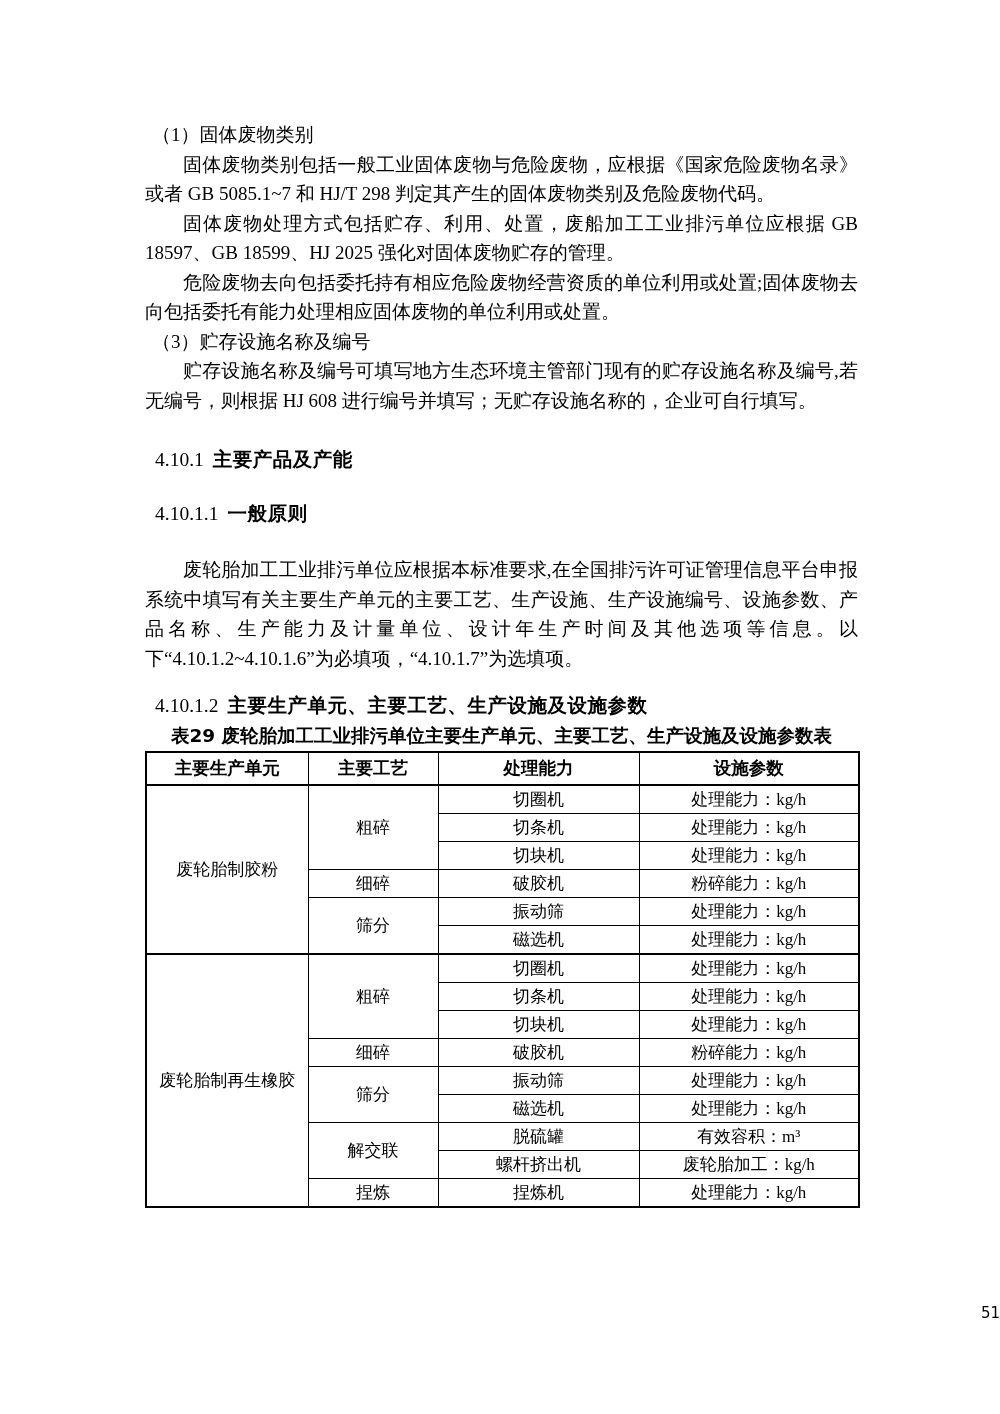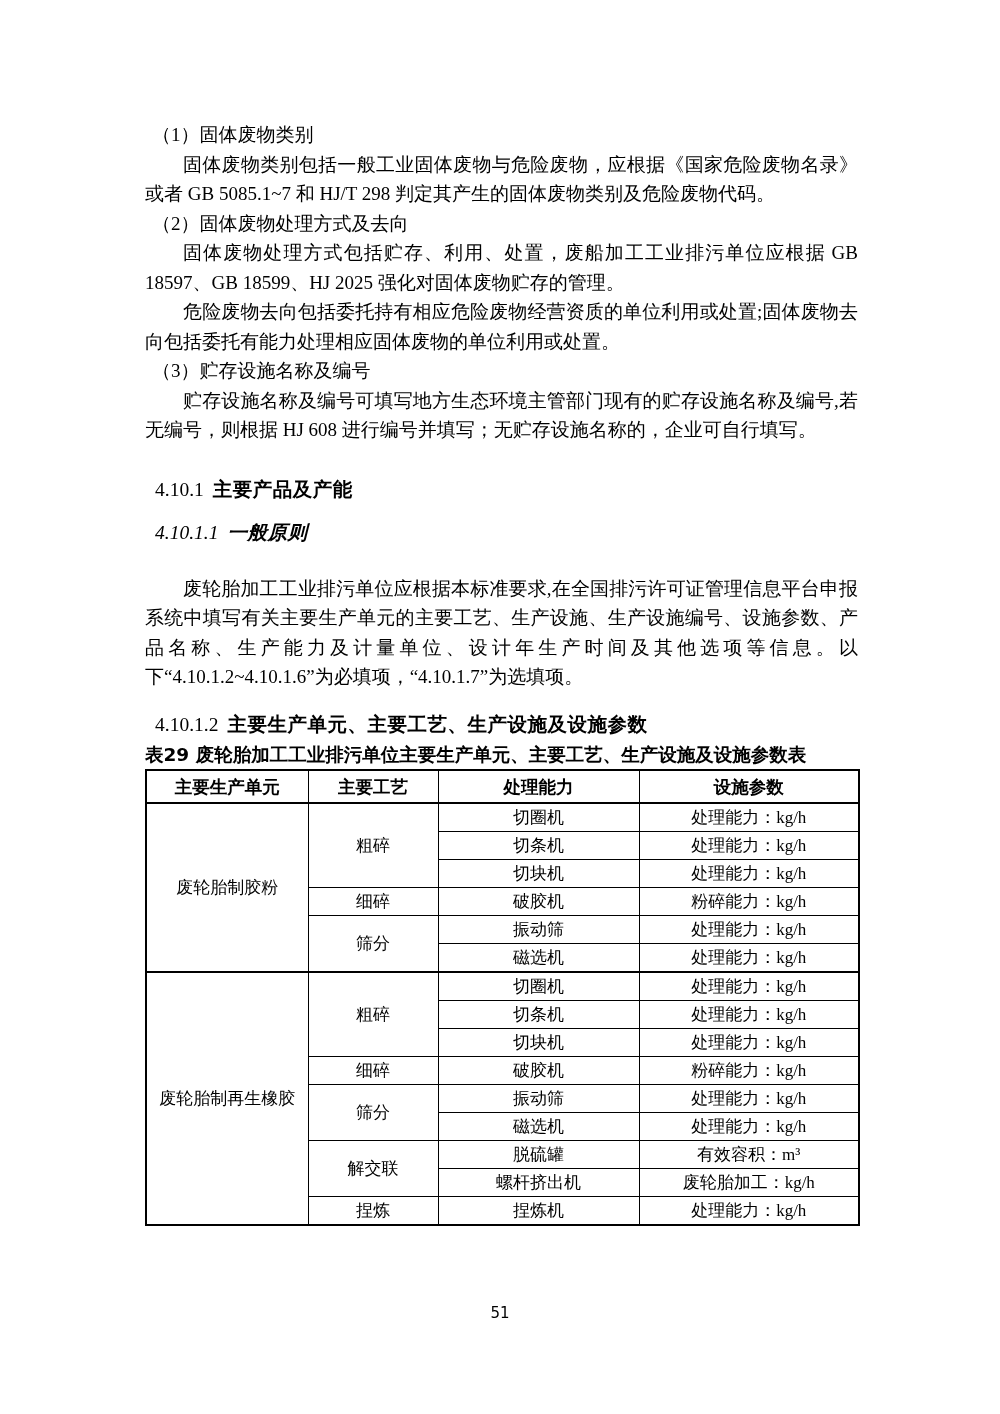--- a/index.html
+++ b/index.html
@@ -42,29 +42,29 @@
     font-weight: normal;
     margin-right: 9px;
   }
   .sec-h .h-text {
     font-family: "DejaVu Sans", "Liberation Sans", sans-serif;
     font-weight: bold;
     letter-spacing: 0.5px;
   }
   #h410   { margin-top: 24px; }
   #h4101  { margin-top: 30px; }
-  #h41011 { margin-top: 13px; font-style: italic; }
+  #h41011 { margin-top: 24px; }
   #para-general { margin-top: 26px; }
   #h41012 { margin-top: 18px; }
   #table-intro { margin-top: 10px; }
   .tbl-caption {
     margin-top: 0;
     font-size: 18.5px;
     line-height: 29.5px;
-    text-align: left;
+    text-align: center;
     font-weight: bold;
     font-family: "DejaVu Sans", "Liberation Sans", sans-serif;
     text-indent: 0;
   }
   table.main-tbl {
     width: 713px;
     border-collapse: collapse;
     border: 2px solid #000;
     table-layout: fixed;
   }
@@ -86,34 +86,33 @@
     font-size: 17.5px;
     border-bottom: 2px solid #000;
   }
   .main-tbl tbody tr { height: 26.5px; }
   .main-tbl tr.group-start td { border-top: 2px solid #000; }
   .page-num {
     position: absolute;
     top: 1303px;
     left: 0;
     width: 1000px;
-    text-align: center;
+    text-align: right;
     font-family: "DejaVu Sans", "Liberation Sans", sans-serif;
     font-size: 15px;
     line-height: 20px;
   }
 </style>
 </head>
 <body>
 
 <div class="doc">
   <div class="body-text">
     <p class="item-head">（1）固体废物类别</p>
     <p class="para">固体废物类别包括一般工业固体废物与危险废物，应根据《国家危险废物名录》或者 GB 5085.1~7 和 HJ/T 298 判定其产生的固体废物类别及危险废物代码。</p>
-    <p class="item-head">（2）固体废物处理方式及去向</p>
     <p class="para">固体废物处理方式包括贮存、利用、处置，废船加工工业排污单位应根据 GB 18597、GB 18599、HJ 2025 强化对固体废物贮存的管理。</p>
     <p class="para">危险废物去向包括委托持有相应危险废物经营资质的单位利用或处置;固体废物去向包括委托有能力处理相应固体废物的单位利用或处置。</p>
     <p class="item-head">（3）贮存设施名称及编号</p>
     <p class="para">贮存设施名称及编号可填写地方生态环境主管部门现有的贮存设施名称及编号,若无编号，则根据 HJ 608 进行编号并填写；无贮存设施名称的，企业可自行填写。</p>
   </div>
 
 
   <h3 class="sec-h" id="h4101">
     <span class="h-num">4.10.1</span><span class="h-text">主要产品及产能</span>
   </h3>

